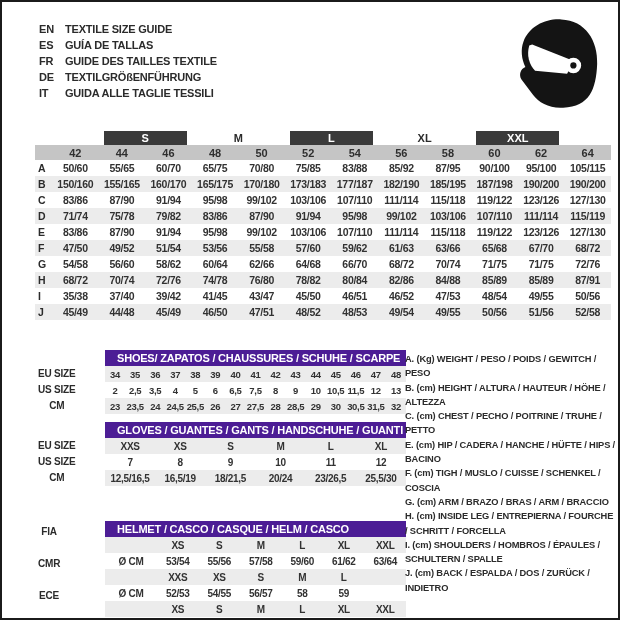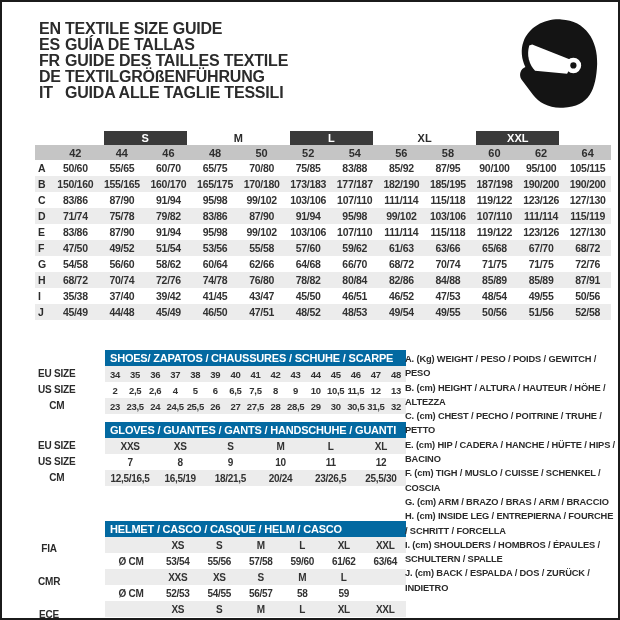--- a/index.html
+++ b/index.html
@@ -13,21 +13,21 @@
   .page {
     position: relative;
     width: 620px; height: 620px;
     border: 2px solid #1b1b1b;
     background: #ffffff;
     overflow: hidden;
   }
 
   
   .langs { position: absolute; left: 37px; top: 19px; letter-spacing: -0.2px; }
-  .lang-row { display: flex; font-size: 16px; line-height: 16px; }
+  .lang-row { display: flex; font-size: 11px; line-height: 16px; }
   .lang-code { width: 26px; }
 
   
   .helmet-art { position: absolute; left: 503px; top: 12px; width: 97px; height: 100px; }
   .helmet-art svg { width: 100%; height: 100%; }
 
   
   table { border-collapse: collapse; table-layout: fixed; }
   td { padding: 0; text-align: center; vertical-align: middle; overflow: hidden; white-space: nowrap; }
 
@@ -39,35 +39,35 @@
   .main tr.nums td { height: 15px; background: #c5c5c5; font-size: 11px; letter-spacing: 0; color: #2f2f2f; }
   .main tbody td { height: 16px; color: #323232; }
   .main tbody tr:nth-child(even) td { background: #ececec; }
   .main tbody td:first-child { text-align: left; padding-left: 3px; color: #2b2b2b; }
   .main tr.nums td:first-child { background: #c5c5c5; }
 
   
   .sub { position: absolute; left: 103px; width: 301px; font-size: 9.5px; letter-spacing: -0.3px; }
   .sub td { height: 16px; color: #323232; }
   .sub tr.dark-head td {
-    background: #0369a1; color: #ffffff; text-align: left;
-    padding-left: 5px; font-size: 11px; letter-spacing: -0.2px; height: 16px;
+    background: #4c1d95; color: #ffffff; text-align: left;
+    padding-left: 12px; font-size: 11px; letter-spacing: -0.2px; height: 16px;
   }
   .sub tr.shade td { background: #ececec; }
   .shoes { top: 348px; }
   .gloves { top: 420px; font-size: 10px; }
   .helmet { top: 519px; font-size: 10px; }
   .helmet .c-unit { width: 52px; }
 
   .side-labels { position: absolute; left: 36px; font-size: 10px; letter-spacing: -0.2px; text-align: center; }
   .side-labels div { height: 16px; line-height: 16px; }
   .shoes-labels { top: 364px; }
   .gloves-labels { top: 436px; }
   .helmet-labels { top: 522px; }
-  .helmet-labels div { margin-bottom: 16px; margin-top: 17px; }
+  .helmet-labels div { margin-bottom: 16px; }
 
   
   .legend { position: absolute; left: 403px; top: 350px; width: 211px; font-size: 9.3px; letter-spacing: -0.15px; }
   .legend div { line-height: 14.3px; }
 </style>
 </head>
 <body>
 
 <div class="page">
 
@@ -333,21 +333,21 @@
           <td>43</td>
           <td>44</td>
           <td>45</td>
           <td>46</td>
           <td>47</td>
           <td>48</td>
         </tr>
     <tr>
           <td>2</td>
           <td>2,5</td>
-          <td>2,6</td>
+          <td>3,5</td>
           <td>4</td>
           <td>5</td>
           <td>6</td>
           <td>6,5</td>
           <td>7,5</td>
           <td>8</td>
           <td>9</td>
           <td>10</td>
           <td>10,5</td>
           <td>11,5</td>

